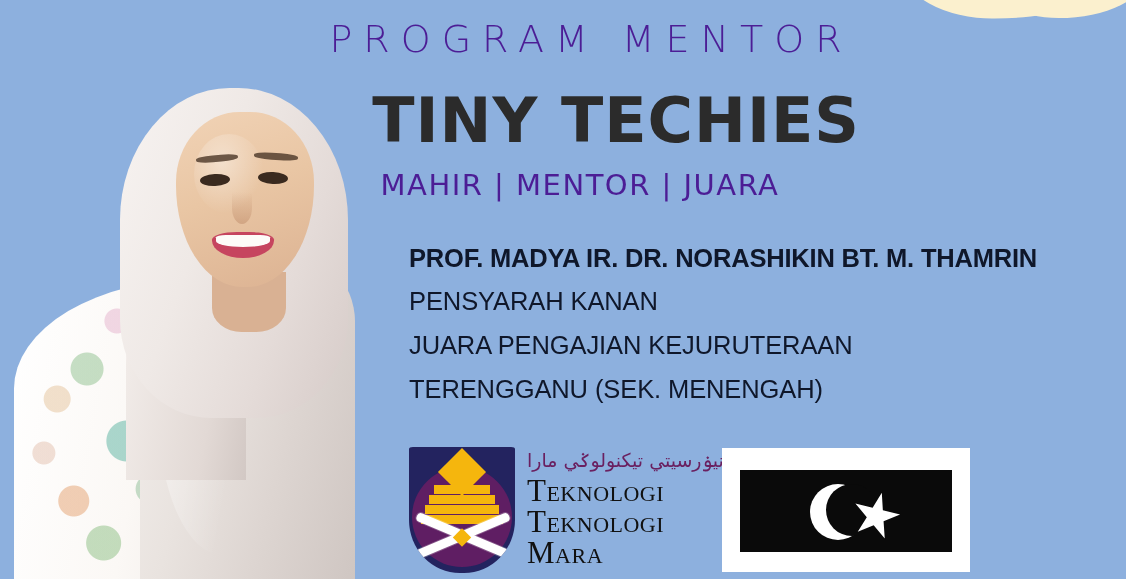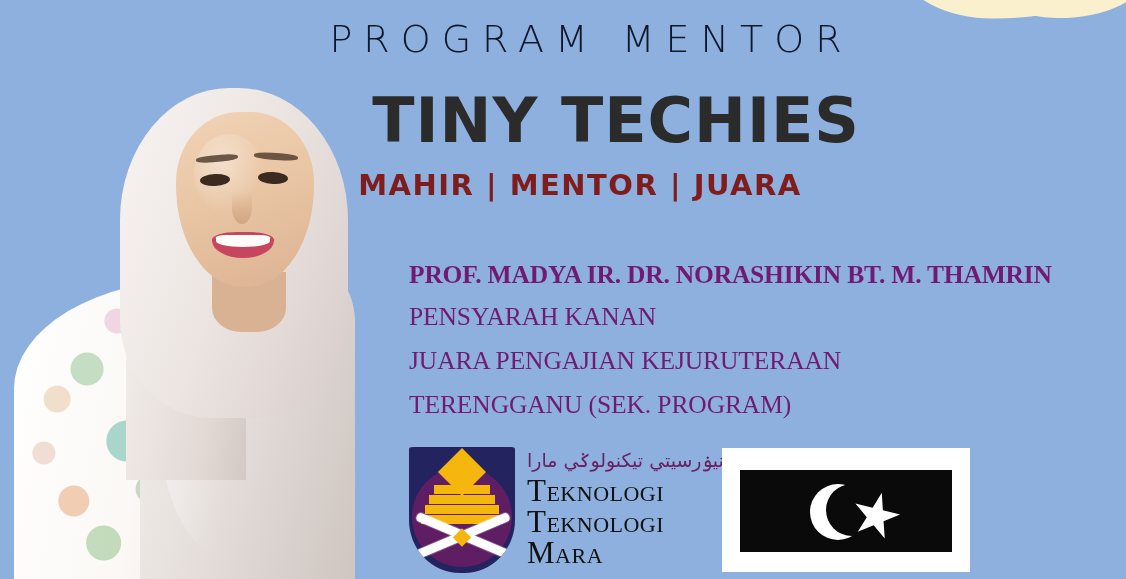--- a/index.html
+++ b/index.html
@@ -122,53 +122,53 @@
     background:#d9b193;border-radius:0 0 40% 40%;
   }
 
   
   .kicker{
     position:absolute;
     left:0;right:0;top:17px;
     text-align:center;
     font-size:38px;
     letter-spacing:11px;
-    color:#0f172a;
+    color:#4c1d95;
     font-weight:300;
     font-family:"DejaVu Sans", sans-serif;
     padding-left:56px;
   }
   .headline{
     position:absolute;
     left:300px;width:560px;top:88px;
     text-align:right;
     font-size:62px;
     font-weight:800;
     letter-spacing:1px;
     color:#2b2b2b;
     font-family:"DejaVu Sans", sans-serif;
     line-height:1.05;
   }
   .tagline{
     position:absolute;
     left:300px;width:560px;top:168px;
     text-align:center;
     font-size:29px;
-    font-weight:700;
+    font-weight:400;
     letter-spacing:1.5px;
-    color:#7f1d1d;
+    color:#4c1d95;
     font-family:"DejaVu Sans", sans-serif;
     white-space:nowrap;
   }
 
   .info{
     position:absolute;
-    left:409px;top:260px;
-    color:#701a75;
-    font-family:Liberation Serif, serif;
+    left:409px;top:244px;
+    color:#0f172a;
+    font-family:Liberation Sans, sans-serif;
   }
   .info .nm{
     font-size:25.5px;font-weight:700;letter-spacing:-.2px;
     line-height:1.16;white-space:nowrap;
   }
   .info .ln{
     font-size:25.5px;font-weight:400;letter-spacing:-.1px;
     line-height:1.35;white-space:nowrap;margin-top:10px;
   }
 
@@ -288,21 +288,21 @@
   </div>
 
   <div class="kicker">PROGRAM MENTOR</div>
   <div class="headline">TINY TECHIES</div>
   <div class="tagline">MAHIR | MENTOR | JUARA</div>
 
   <div class="info">
     <div class="nm">PROF. MADYA IR. DR. NORASHIKIN BT. M. THAMRIN</div>
     <div class="ln">PENSYARAH KANAN</div>
     <div class="ln">JUARA PENGAJIAN KEJURUTERAAN</div>
-    <div class="ln">TERENGGANU (SEK. PROGRAM)</div>
+    <div class="ln">TERENGGANU (SEK. MENENGAH)</div>
   </div>
 
   <div class="uitm">
     <div class="uitm-shield">
       <div class="uitm-circle"></div>
       <div class="uitm-steps">
         <div class="uitm-top"></div>
         <i style="top:30px;width:56px;"></i>
         <i style="top:40px;width:66px;"></i>
         <i style="top:50px;width:74px;"></i>

